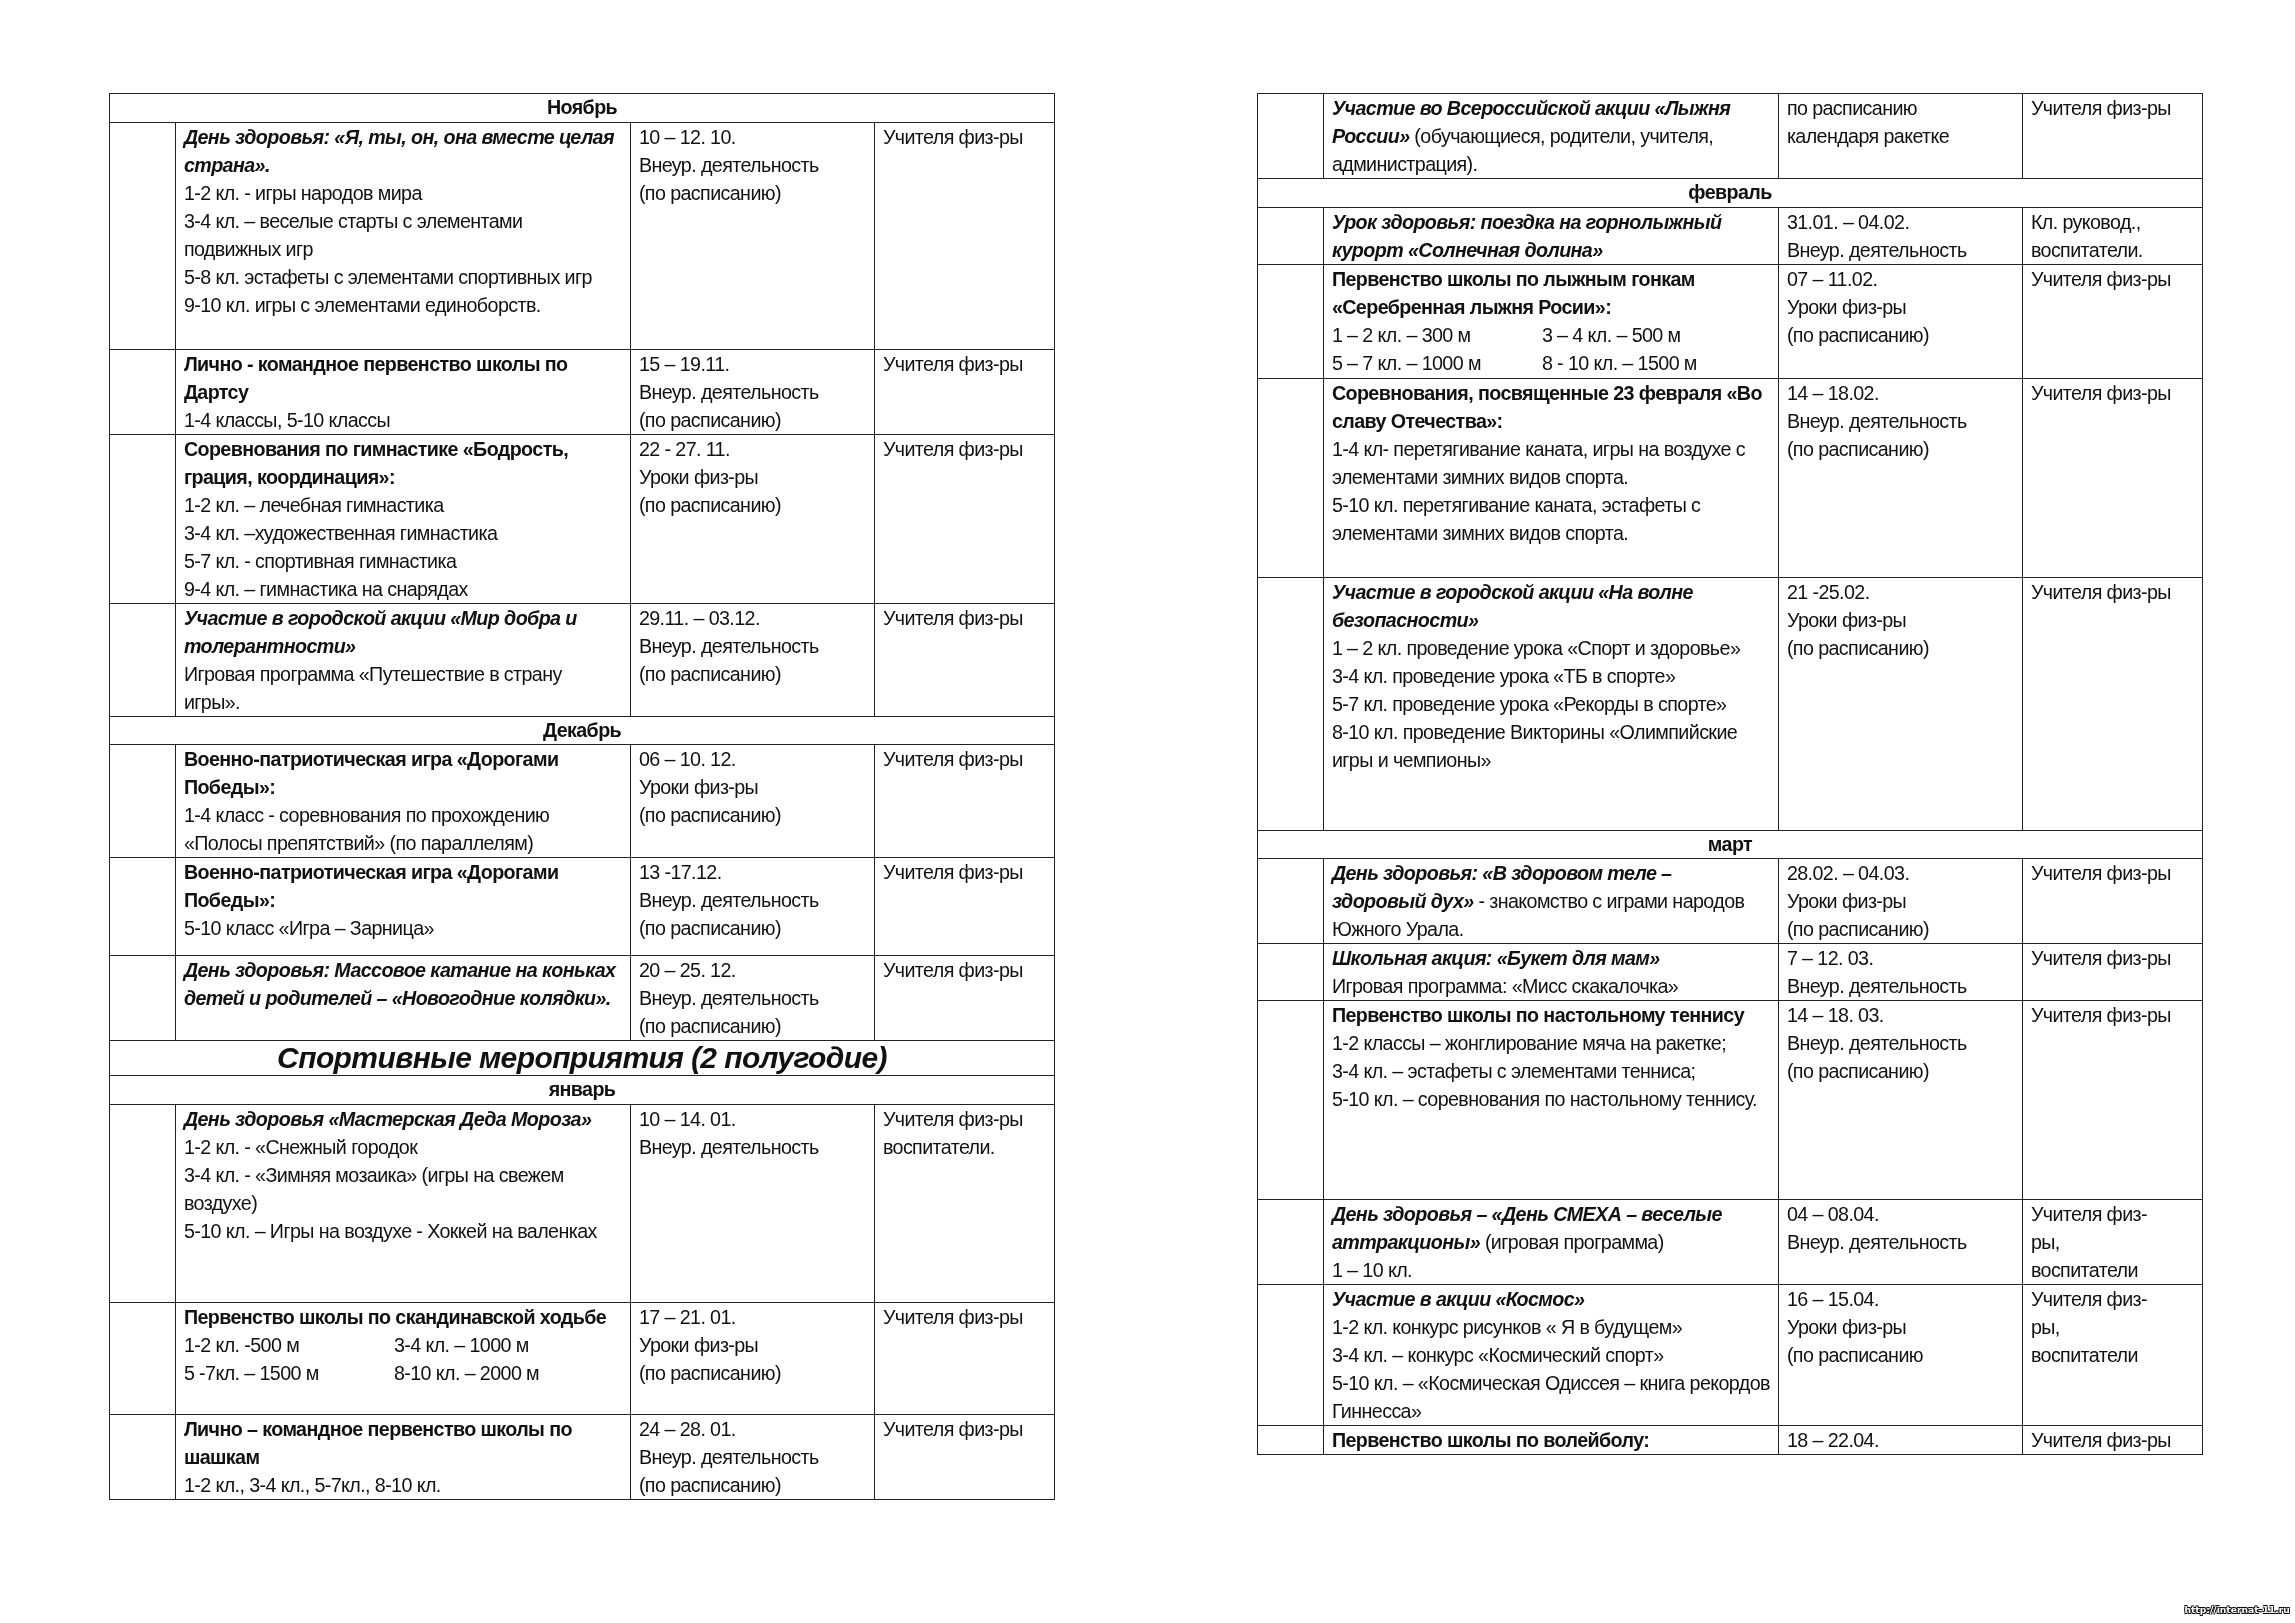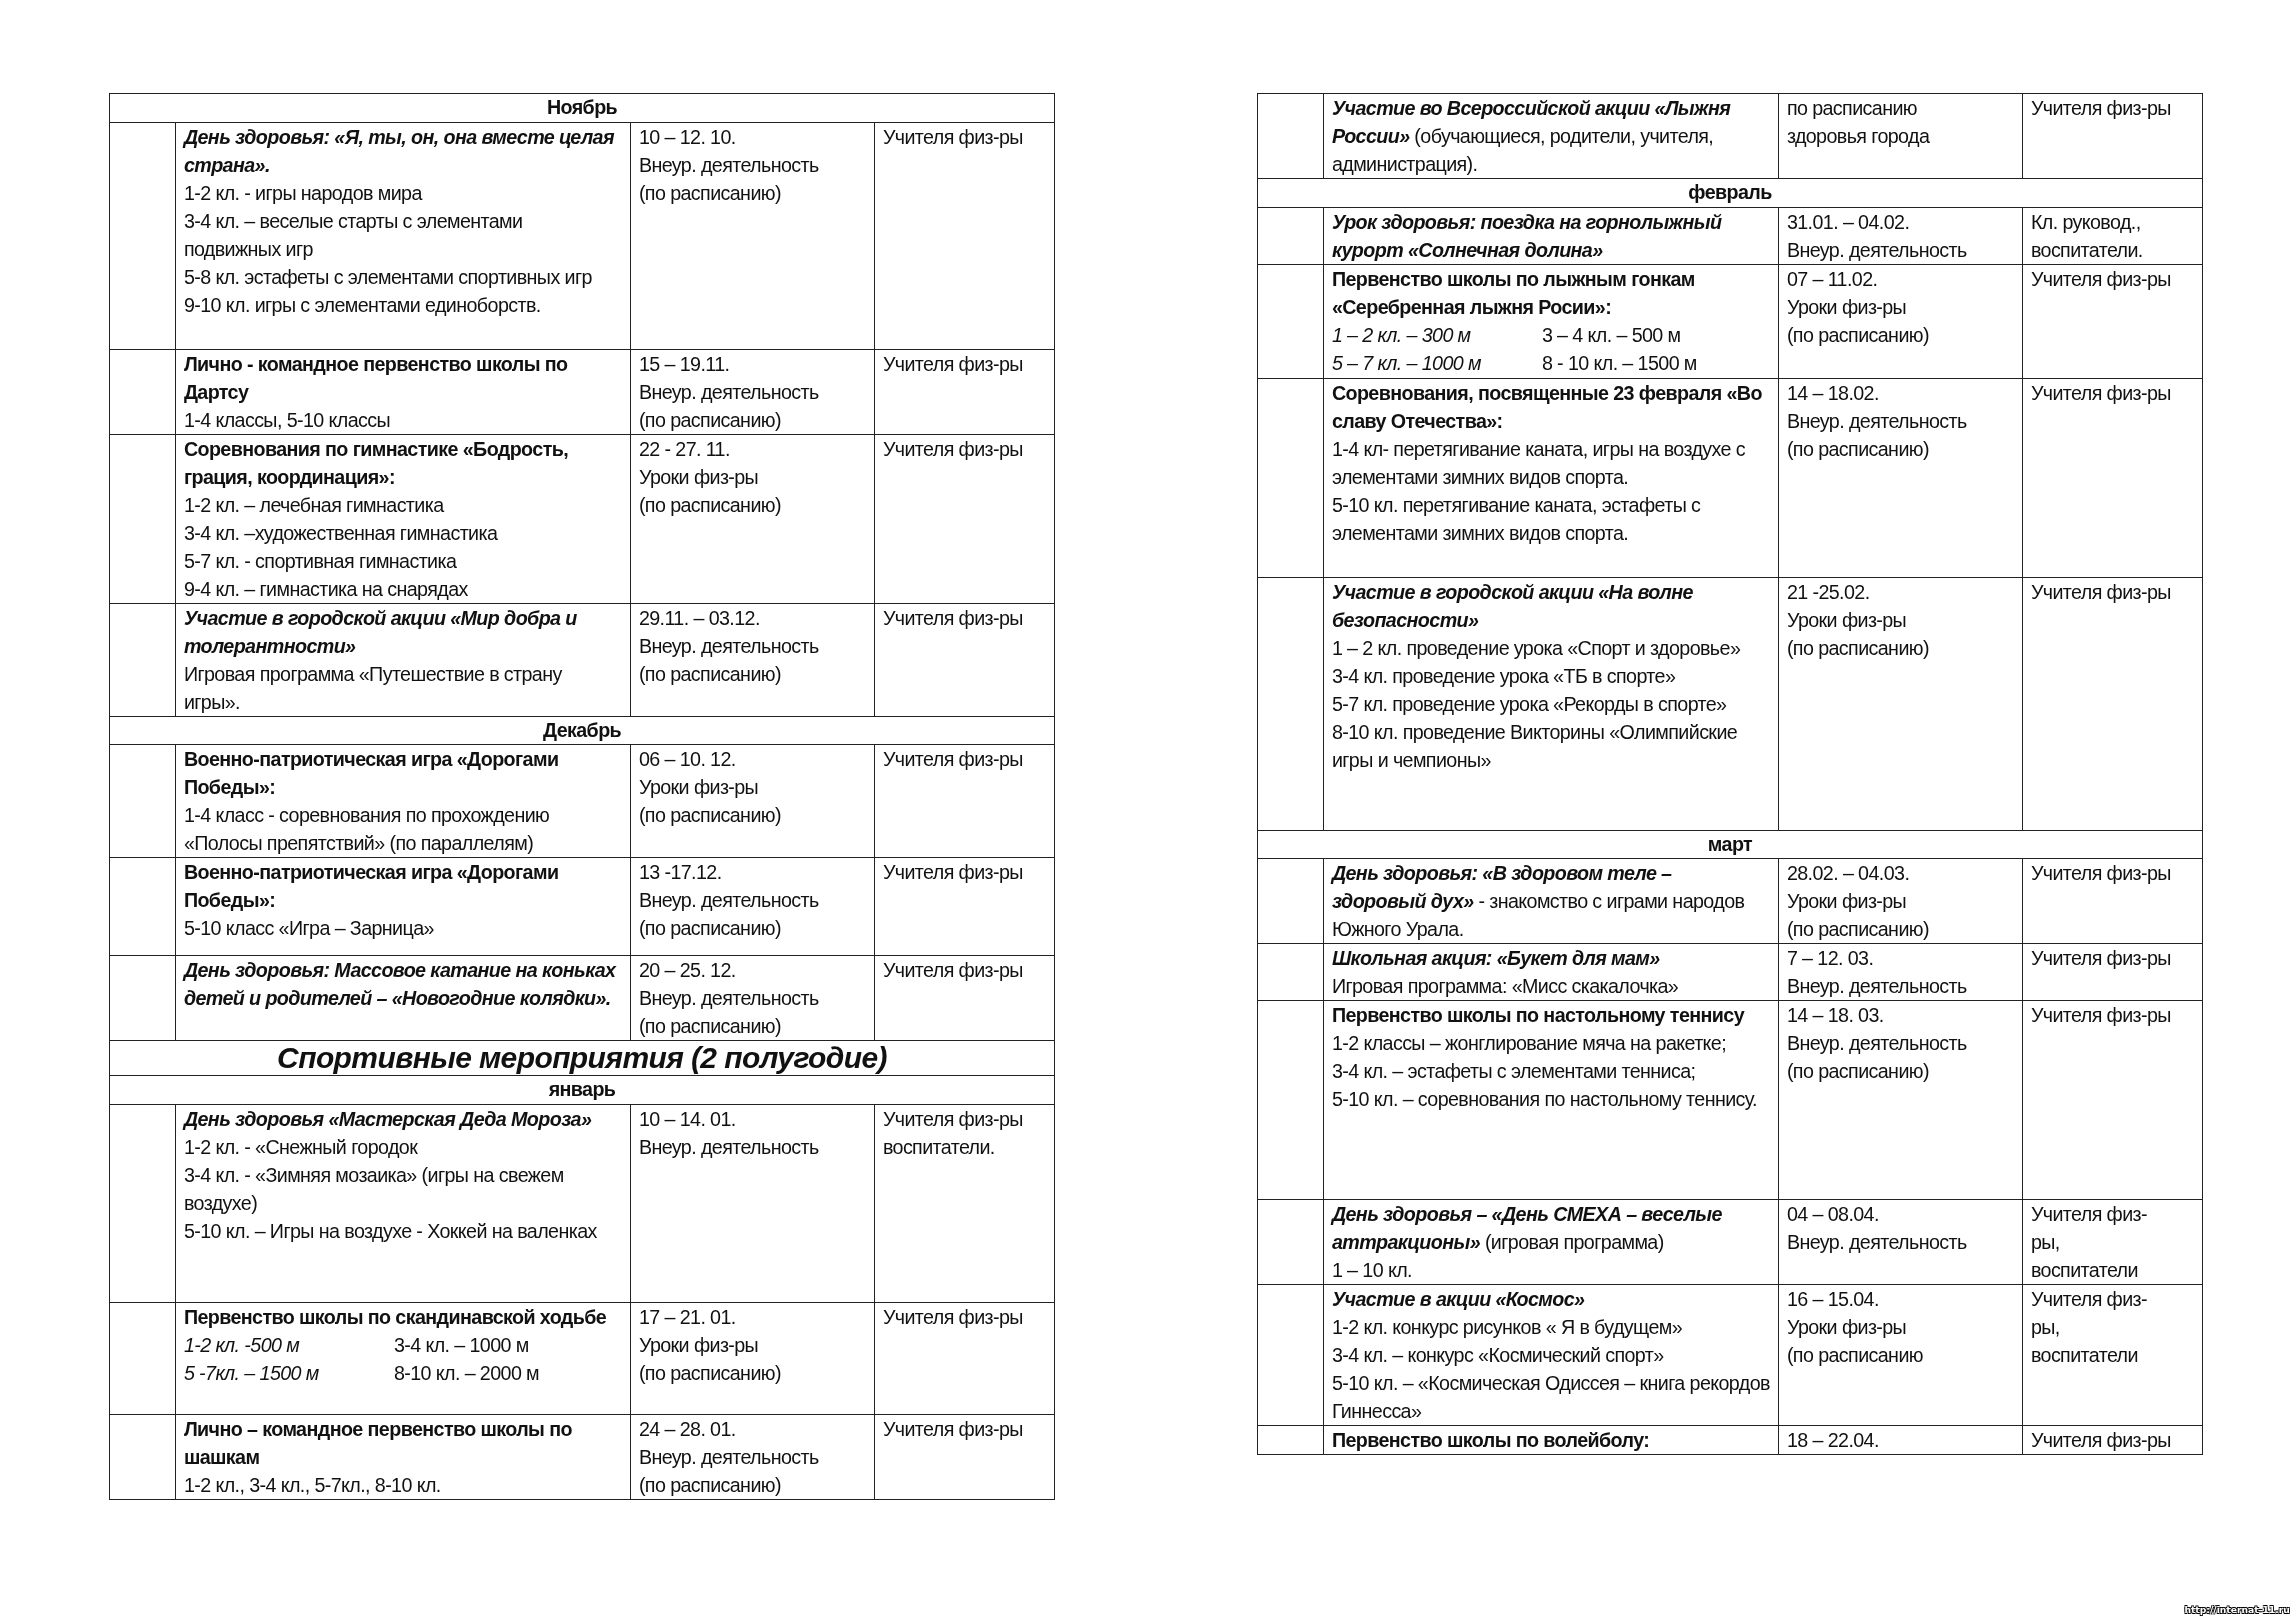--- a/index.html
+++ b/index.html
@@ -10,21 +10,21 @@
   #right-table { left: 1257px; width: 944px; }
   .sheet td { border: 1.3px solid #222; vertical-align: top; padding: 0 7.9px;
               font-size: 19.7px; line-height: 28px; letter-spacing: -0.6px; overflow: hidden; }
   .sheet td.num { padding: 0; }
   .sheet tr.month td { text-align: center; font-weight: bold; height: 27.5px; line-height: 27.5px; padding: 0; }
   .sheet tr.section td { text-align: center; font-weight: bold; font-style: italic; font-size: 30px; height: 34px; line-height: 34px; padding: 0; }
   .b { font-weight: bold; }
   .bi { font-weight: bold; font-style: italic; }
   .line { display: block; white-space: nowrap; }
   .pair { display: flex; white-space: nowrap; }
-  .pair span:first-child { width: 210px; display: inline-block; font-style: italic; }
+  .pair span:first-child { width: 210px; display: inline-block; }
   .watermark { position: absolute; right: 5.2px; bottom: 7.9px; font-family: "DejaVu Sans", sans-serif; font-weight: bold;
                font-size: 9.2px; color: #fff; text-shadow: 0.7px 0.7px 0 #000, -0.7px -0.7px 0 #000, 0.7px -0.7px 0 #000, -0.7px 0.7px 0 #000; }
 </style>
 </head>
 <body>
 
 <table class="sheet" id="left-table">
   <colgroup>
       <col style="width:66px">
       <col style="width:455px">
@@ -219,21 +219,21 @@
       <col style="width:180px">
     </colgroup>
   <tbody>
       <tr class="event">
         <td class="num" style="height: 84px;"></td>
         <td>
           <div><span class="bi">Участие во Всероссийской акции «Лыжня России»</span><span> (обучающиеся, родители, учителя, администрация).</span></div>
         </td>
         <td>
           <span class="line">по расписанию</span>
-          <span class="line">здоровья города</span>
+          <span class="line">календаря ракетке</span>
         </td>
         <td>
           <span class="line">Учителя физ-ры</span>
         </td>
       </tr>
       <tr class="month">
         <td colspan="4" style="height: 26px;">февраль</td>
       </tr>
       <tr class="event">
         <td class="num" style="height: 54px;"></td>

